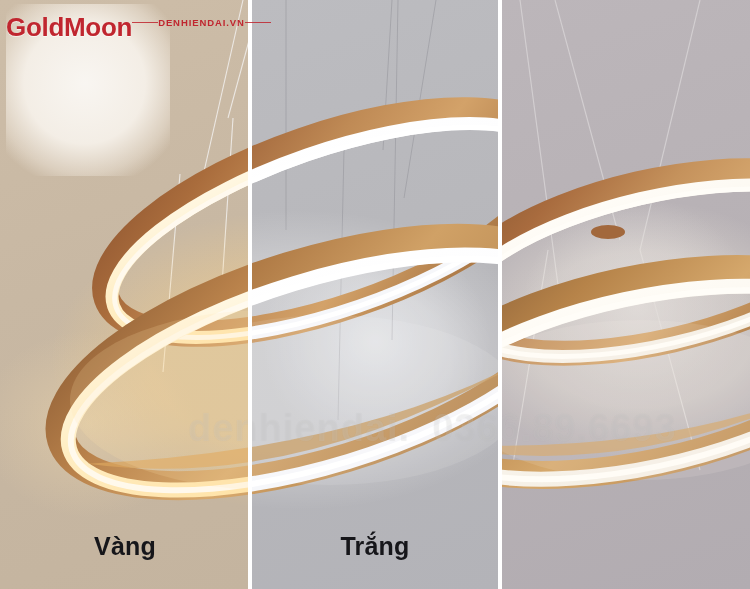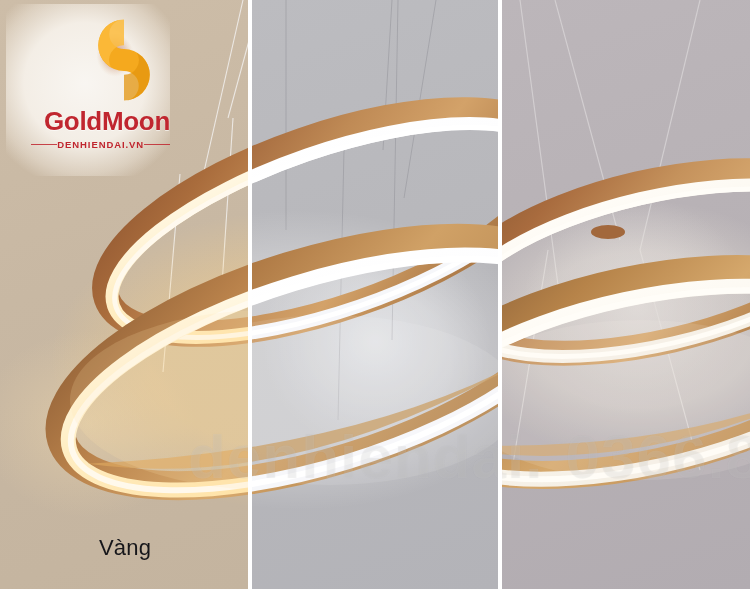--- a/index.html
+++ b/index.html
@@ -70,28 +70,28 @@
     height: 589px;
   }
   #panel-warm    .lamp-layer { left: 0px; }
   #panel-white   .lamp-layer { left: -250px; }
   #panel-neutral .lamp-layer { left: -500px; }
 
   
   #watermark {
     position: absolute;
     left: 188px;
-    top: 428px;
+    top: 400px;
     width: 520px;
     height: 56px;
     z-index: 30;
     display: flex;
     align-items: center;
     gap: 22px;
-    font-size: 62px;
+    font-size: 38px;
     font-weight: bold;
     letter-spacing: 1px;
     color: rgba(255,255,255,.16);
     text-shadow: 0 0 1px rgba(0,0,0,.07);
     pointer-events: none;
     user-select: none;
   }
 
   
   #logo-badge {
@@ -100,22 +100,22 @@
     top: 4px;
     width: 164px;
     height: 172px;
     z-index: 60;
     background: radial-gradient(circle at 48% 46%,
                 rgba(252,250,247,.93) 0%,
                 rgba(250,246,240,.86) 48%,
                 rgba(245,238,228,.40) 72%,
                 rgba(240,232,220,0) 84%);
     display: flex;
-    flex-direction: column;
-    align-items: flex-end;
+    flex-direction: row;
+    align-items: flex-start;
     justify-content: flex-start;
     padding-top: 8px;
     box-sizing: border-box;
   }
   #logo-mark {
     width: 92px;
     height: 92px;
     margin-top: 2px;
   }
   #logo-wordmark {
@@ -144,22 +144,22 @@
     color: #c0262f;
     letter-spacing: .9px;
   }
 
   
   .caption {
     position: absolute;
     bottom: 28px;
     width: 250px;
     text-align: center;
-    font-size: 22px;
-    font-weight: normal;
+    font-size: 25px;
+    font-weight: bold;
     color: #16161a;
     z-index: 70;
     letter-spacing: .2px;
   }
   #caption-warm    { left: 0px; }
   #caption-white   { left: 250px; }
   #caption-neutral { left: 500px; }
 </style>
 </head>
 <body>
@@ -389,14 +389,15 @@
     </svg>
     <div id="logo-wordmark">GoldMoon</div>
     <div id="logo-tagline-row">
       <span class="tag-rule"></span>
       <span id="logo-tagline">DENHIENDAI.VN</span>
       <span class="tag-rule"></span>
     </div>
   </div>
 
   <div class="caption" id="caption-warm">Vàng</div>
+  <div class="caption" id="caption-white">Trắng</div>
 
 </div>
 
 </body></html>

